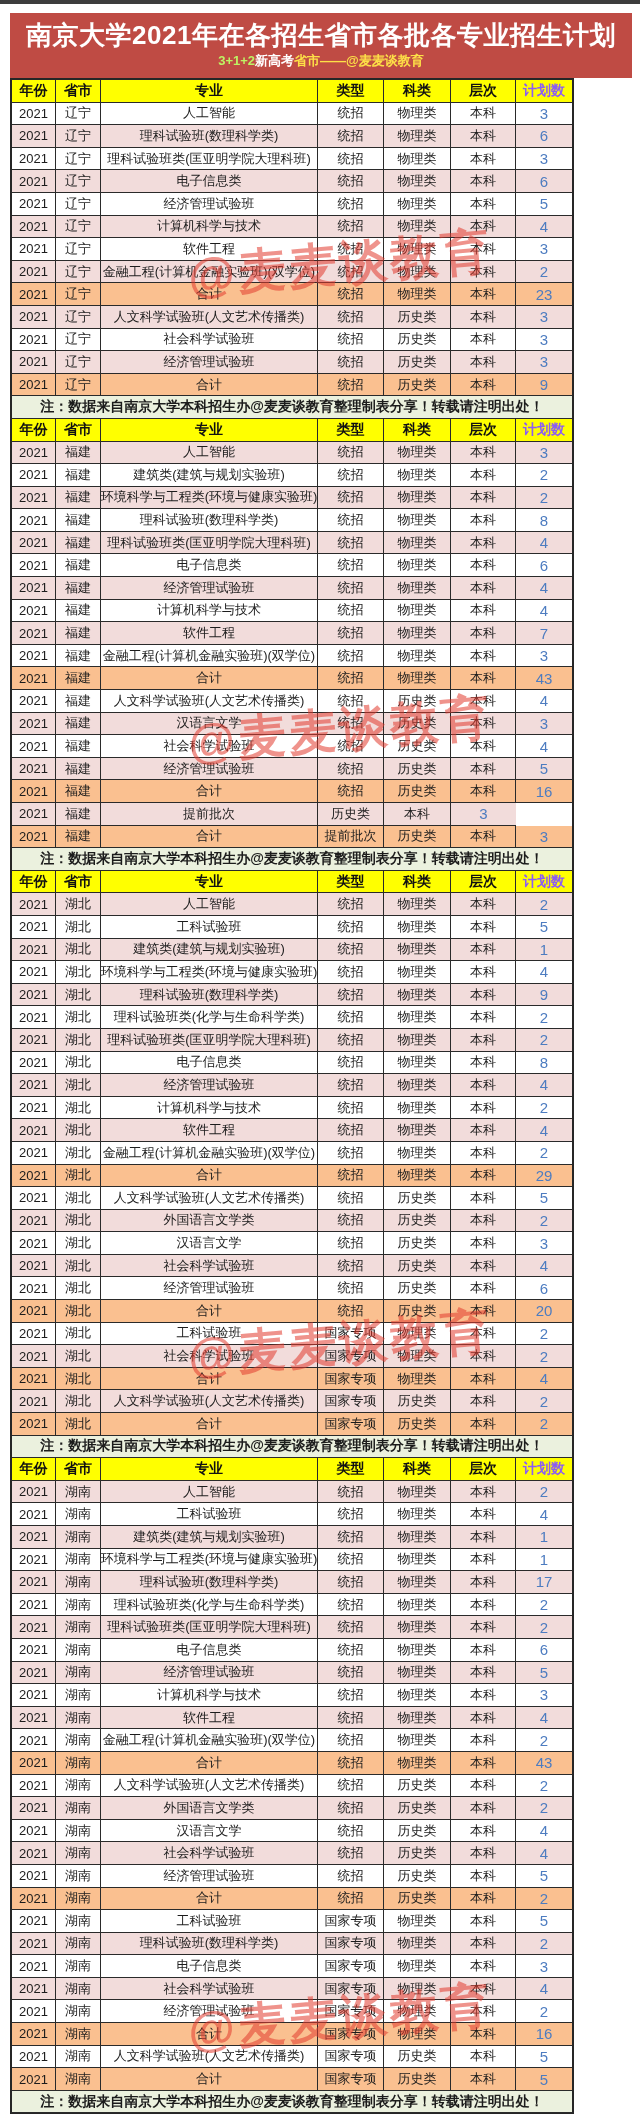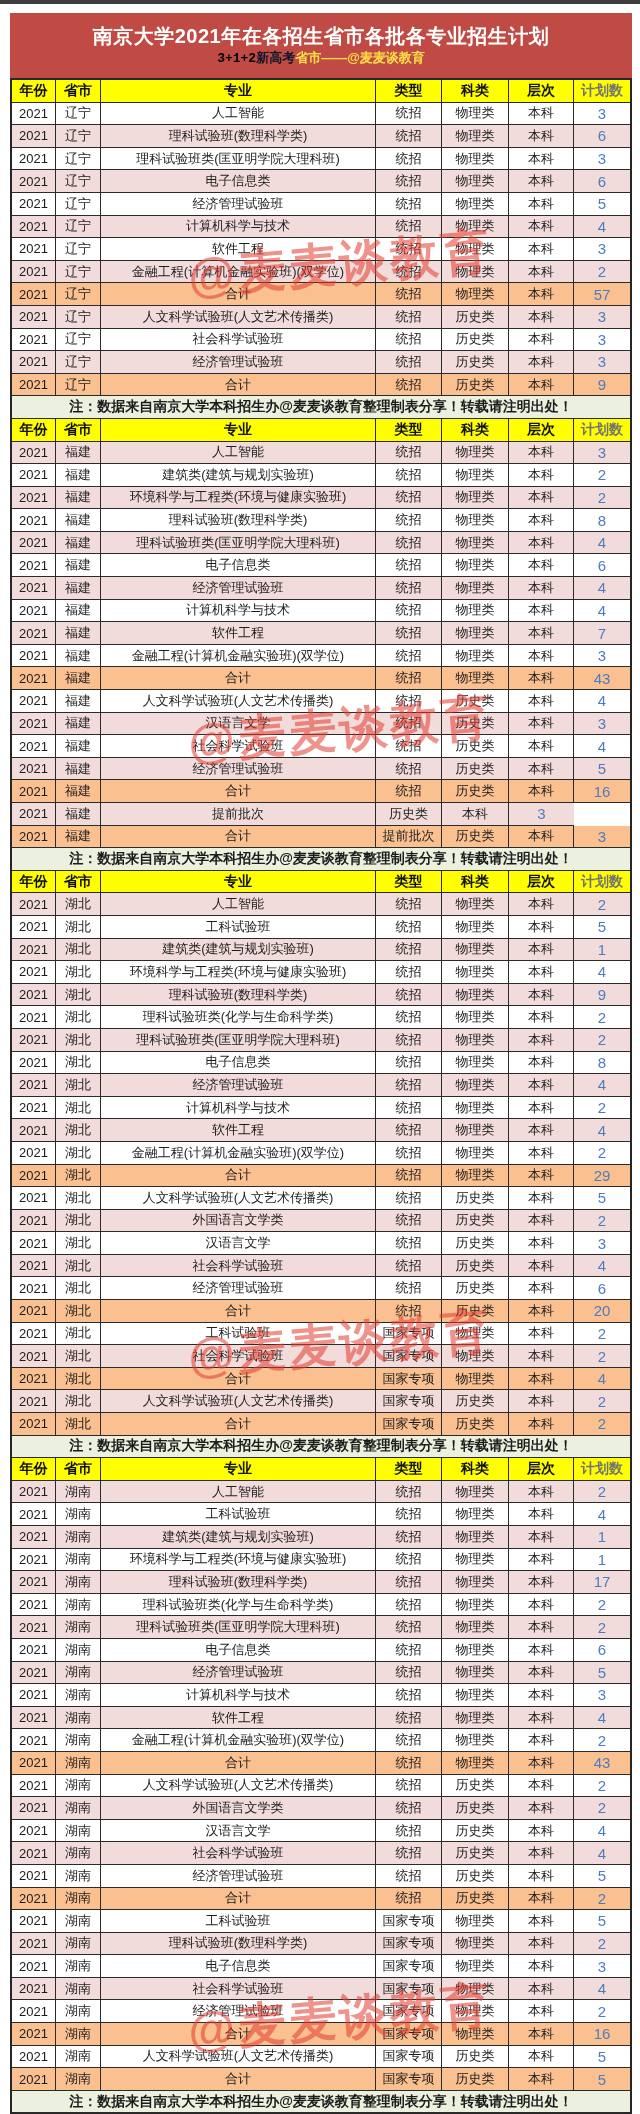--- a/index.html
+++ b/index.html
@@ -1,33 +1,33 @@
 <!DOCTYPE html>
 <html><head>
 <meta charset="utf-8">
 <style>
   html,body{margin:0;padding:0;background:#ffffff;}
   body{width:640px;font-family:"Liberation Sans","DejaVu Sans",sans-serif;}
   .page{position:relative;width:640px;height:2114px;background:#fff;overflow:hidden;}
   .top-strip{position:absolute;left:0;top:0;width:640px;height:4px;background:#3d3d3d;}
   .banner{position:absolute;left:10px;top:13px;width:622px;height:65px;background:#bf4b44;
           display:flex;flex-direction:column;align-items:center;justify-content:center;}
-  .title{color:#ffffff;font-weight:bold;font-size:20px;letter-spacing:0.5px;line-height:1.1;white-space:nowrap;}
+  .title{color:#ffffff;font-weight:bold;font-size:26px;letter-spacing:0.5px;line-height:1.1;white-space:nowrap;}
   .subtitle{margin-top:2px;font-size:13px;font-weight:bold;white-space:nowrap;}
-  .sub-gold{color:#000000;font-family:Liberation Mono, monospace;}
-  .sub-red{color:#0f172a;text-align:right;}
+  .sub-gold{color:#bef264;}
+  .sub-red{color:#ffffff;text-align:right;}
   .sub-white{color:#fde047;}
-  .tablewrap{position:absolute;left:10px;top:78px;width:622px;border:2px solid #262626;box-sizing:border-box;}
+  .tablewrap{position:absolute;left:10px;top:78px;width:564px;border:2px solid #262626;box-sizing:border-box;}
   .row{display:grid;grid-template-columns:44px 45px 1fr 66px 67px 65px 56px;height:22.6px;box-sizing:border-box;}
   .cell{border-right:1px solid #2a2a2a;border-bottom:1px solid #2a2a2a;display:flex;align-items:center;
         justify-content:center;font-size:13px;color:#1c1c1c;overflow:hidden;white-space:nowrap;box-sizing:border-box;}
   .cell:last-child{border-right:none;}
   .row:last-child .cell{border-bottom:none;}
   .hcell{background:#ffff00;font-weight:bold;font-size:14px;color:#111;}
-  .hcell.plan-h{color:#737373;}
+  .hcell.plan-h{color:#8b5cf6;}
   .white .cell{background:#ffffff;}
   .pink .cell{background:#f2dcdb;}
   .total .cell{background:#fac090;}
   .plan-num{color:#4d7cc0;font-size:15px;}
   .note-row{height:22.6px;background:#ebf1de;border-bottom:1px solid #2a2a2a;display:flex;align-items:center;
             justify-content:center;font-size:14px;font-weight:600;color:#1c1c1c;box-sizing:border-box;white-space:nowrap;}
   .watermark{position:absolute;left:160px;width:360px;color:rgba(226,59,46,0.55);font-size:48px;font-weight:bold;
              letter-spacing:3px;transform:rotate(-5deg);pointer-events:none;z-index:5;white-space:nowrap;text-align:center;}
   .wm1{top:232px;}
   .wm2{top:698px;}
@@ -129,21 +129,21 @@
         <div class="cell">本科</div>
         <div class="cell plan-num">2</div>
       </div>
       <div class="row total">
         <div class="cell">2021</div>
         <div class="cell">辽宁</div>
         <div class="cell">合计</div>
         <div class="cell">统招</div>
         <div class="cell">物理类</div>
         <div class="cell">本科</div>
-        <div class="cell plan-num">57</div>
+        <div class="cell plan-num">23</div>
       </div>
       <div class="row pink">
         <div class="cell">2021</div>
         <div class="cell">辽宁</div>
         <div class="cell">人文科学试验班(人文艺术传播类)</div>
         <div class="cell">统招</div>
         <div class="cell">历史类</div>
         <div class="cell">本科</div>
         <div class="cell plan-num">3</div>
       </div>

